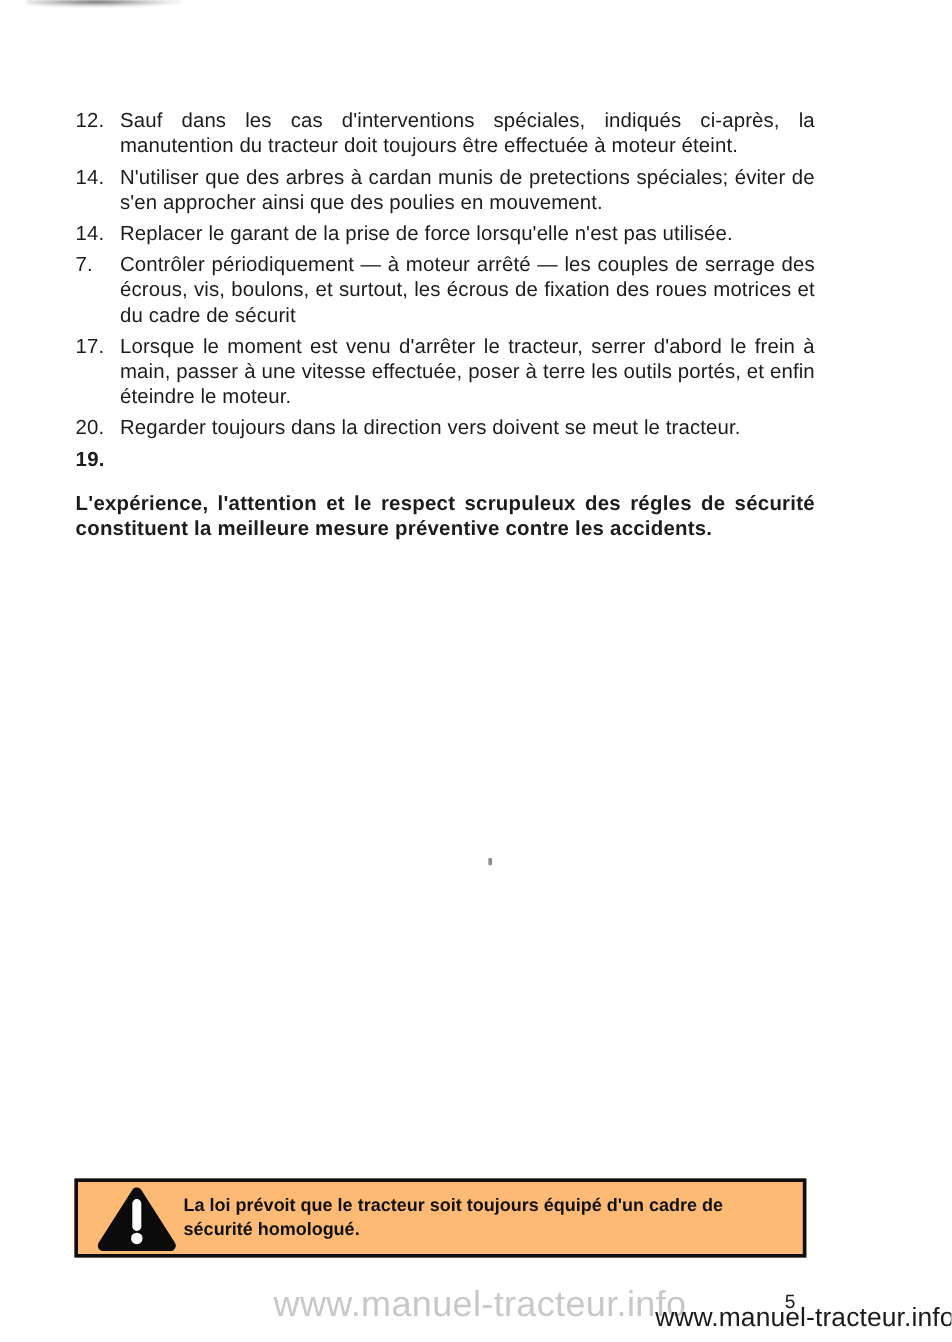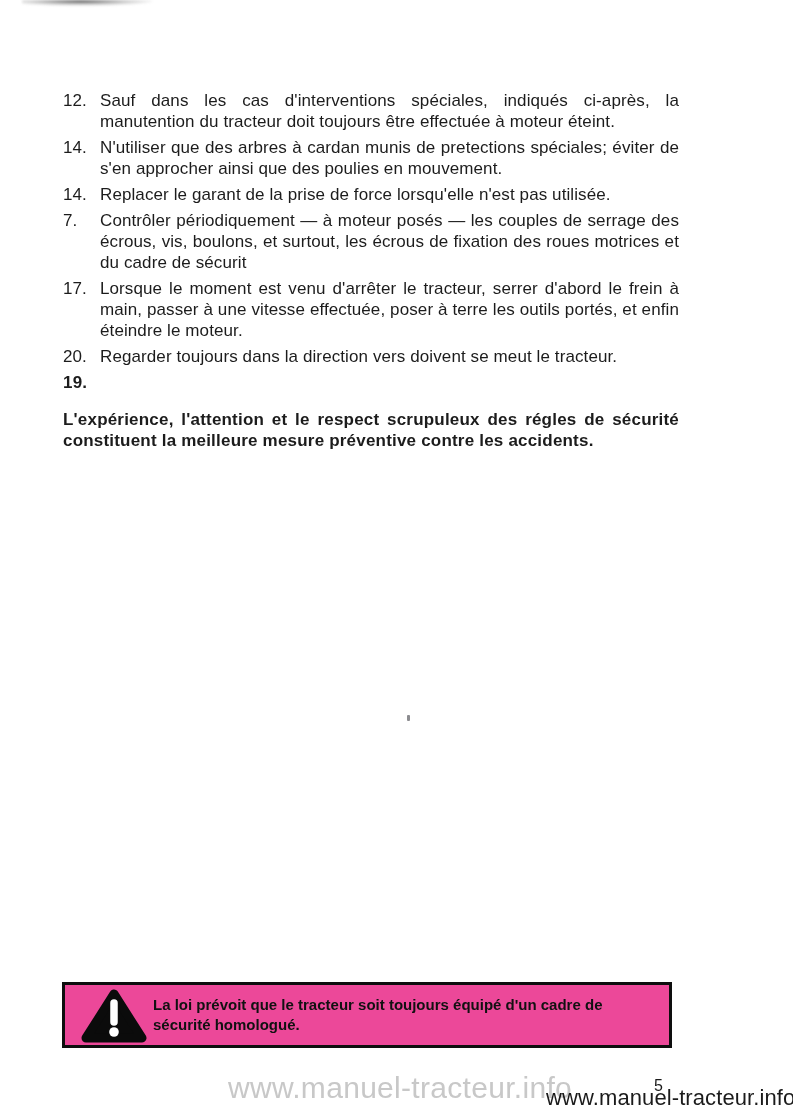--- a/index.html
+++ b/index.html
@@ -52,21 +52,21 @@
     text-align: justify;
   }
   .item.bold { font-weight: 700; letter-spacing: 0.2px; flex-direction: column; }
 
   
   .warnbox {
     position: absolute;
     left: 62px; top: 982px;
     width: 604px; height: 60px;
     border: 3px solid #0e0e0e;
-    background: #ec4899;
+    background: #fdba74;
   }
   .warn-icon {
     position: absolute;
     left: 16px; top: 3px;
     width: 66px; height: 56px;
   }
   .warn-text {
     position: absolute;
     left: 88px; top: 10px;
     width: 478px;
@@ -120,21 +120,21 @@
       <span class="txt">N'utiliser que des arbres à cardan munis de pretections spéciales; éviter de s'en approcher ainsi que des poulies en mouvement.</span>
     </div>
 
     <div class="item">
       <span class="num">14.</span>
       <span class="txt">Replacer le garant de la prise de force lorsqu'elle n'est pas utilisée.</span>
     </div>
 
     <div class="item">
       <span class="num">7.</span>
-      <span class="txt">Contrôler périodiquement — à moteur posés — les couples de serrage des écrous, vis, boulons, et surtout, les écrous de fixation des roues motrices et du cadre de sécurit</span>
+      <span class="txt">Contrôler périodiquement — à moteur arrêté — les couples de serrage des écrous, vis, boulons, et surtout, les écrous de fixation des roues motrices et du cadre de sécurit</span>
     </div>
 
     <div class="item">
       <span class="num">17.</span>
       <span class="txt">Lorsque le moment est venu d'arrêter le tracteur, serrer d'abord le frein à main, passer à une vitesse effectuée, poser à terre les outils portés, et enfin éteindre le moteur.</span>
     </div>
 
     <div class="item">
       <span class="num">20.</span>
       <span class="txt">Regarder toujours dans la direction vers doivent se meut le tracteur.</span>

